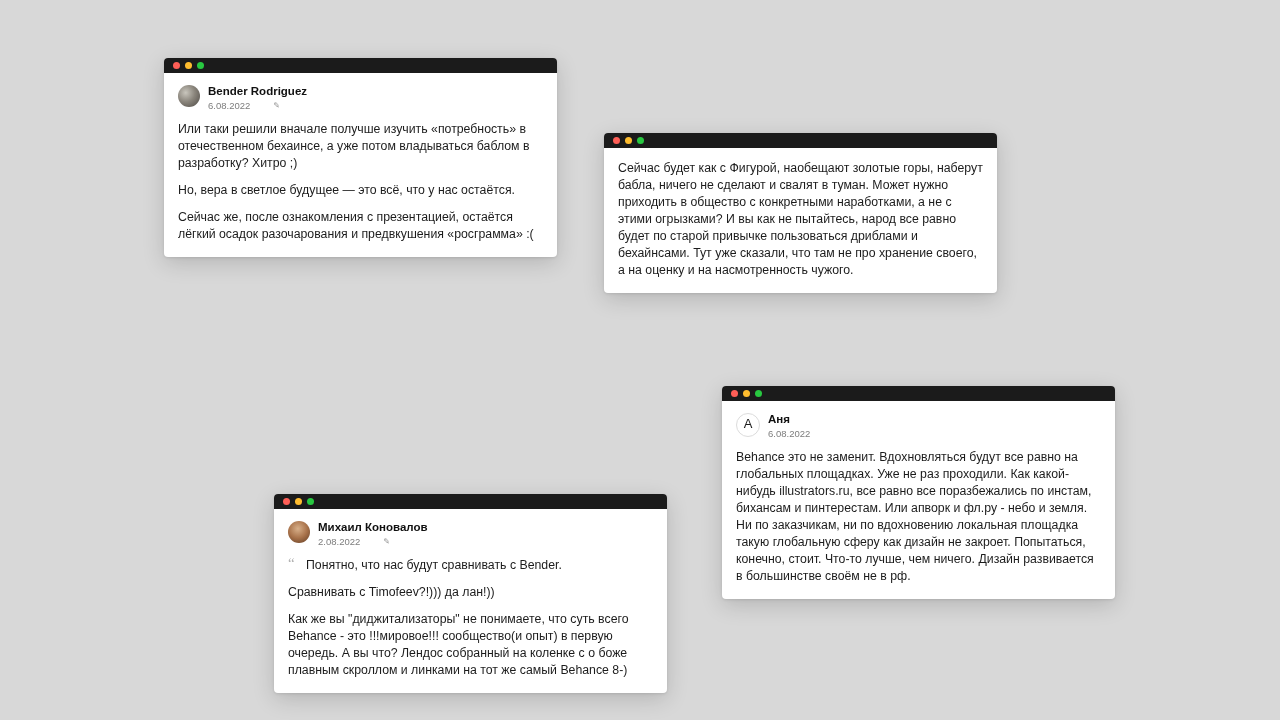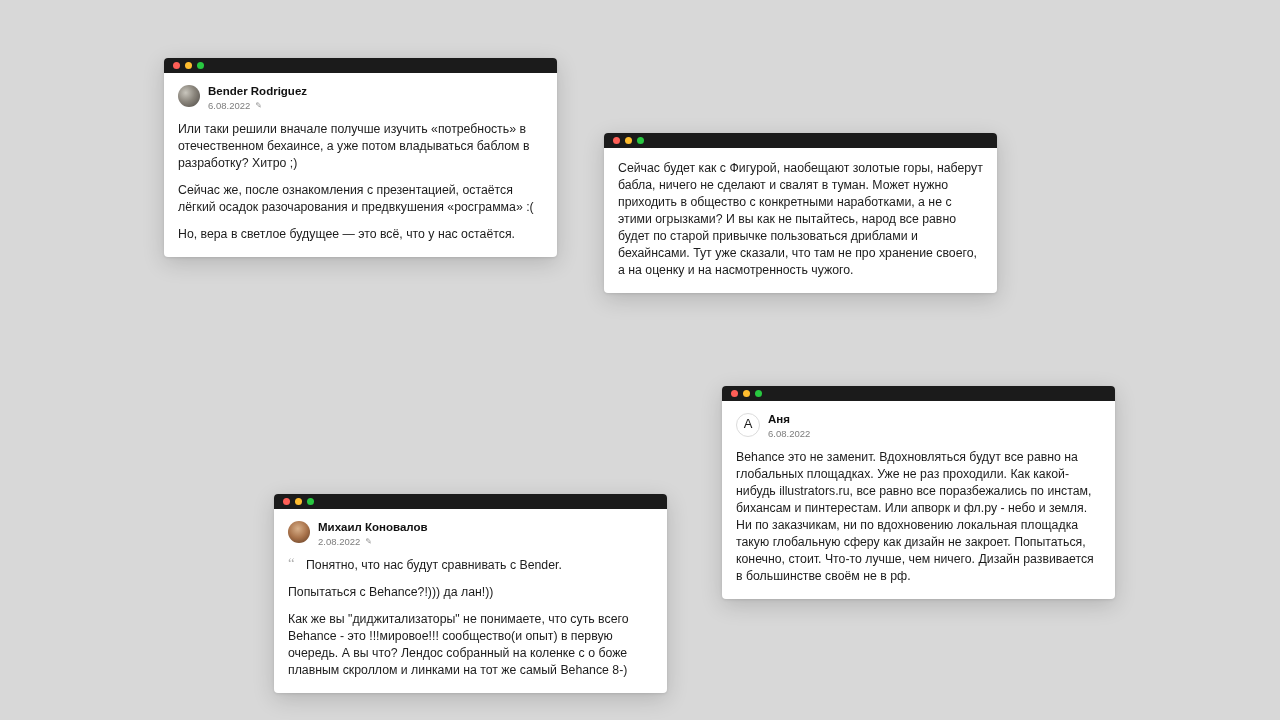--- a/index.html
+++ b/index.html
@@ -88,21 +88,21 @@
   }
   .author {
     font-size: 11.5px;
     font-weight: bold;
     color: #111;
     line-height: 13px;
   }
   .date-row {
     display: flex;
     align-items: center;
-    gap: 5px;
+    gap: 23px;
     margin-top: 2px;
   }
   .date {
     font-size: 9.5px;
     color: #7d7d7d;
     line-height: 11px;
   }
   .pencil {
     font-size: 8px;
     color: #9a9a9a;
@@ -173,22 +173,22 @@
         <div class="avatar photo1"></div>
         <div class="meta">
           <div class="author">Bender Rodriguez</div>
           <div class="date-row">
             <span class="date">6.08.2022</span>
             <span class="pencil">✎</span>
           </div>
         </div>
       </div>
       <p class="text">Или таки решили вначале получше изучить «потребность» в отечественном бехаинсе, а уже потом владываться баблом в разработку? Хитро ;)</p>
+      <p class="text">Но, вера в светлое будущее — это всё, что у нас остаётся.</p>
       <p class="text">Сейчас же, после ознакомления с презентацией, остаётся лёгкий осадок разочарования и предвкушения «росграмма» :(</p>
-      <p class="text">Но, вера в светлое будущее — это всё, что у нас остаётся.</p>
     </div>
   </div>
 
   <div class="card" id="card-denis">
     <div class="titlebar">
       <span class="dot red"></span>
       <span class="dot yellow"></span>
       <span class="dot green"></span>
     </div>
     <div class="card-body">
@@ -210,21 +210,21 @@
           <div class="date-row">
             <span class="date">2.08.2022</span>
             <span class="pencil">✎</span>
           </div>
         </div>
       </div>
       <div class="quote-block">
         <span class="quote-mark">“</span>
         <p class="text">Понятно, что нас будут сравнивать с Bender.</p>
       </div>
-      <p class="text">Попытаться с Behance?!))) да лан!))</p>
+      <p class="text">Сравнивать с Timofeev?!))) да лан!))</p>
       <p class="text">Как же вы "диджитализаторы" не понимаете, что суть всего Behance - это !!!мировое!!! сообщество(и опыт) в первую очередь. А вы что? Лендос собранный на коленке с о боже плавным скроллом и линками на тот же самый Behance 8-)</p>
     </div>
   </div>
 
   <div class="card" id="card-anya">
     <div class="titlebar">
       <span class="dot red"></span>
       <span class="dot yellow"></span>
       <span class="dot green"></span>
     </div>

